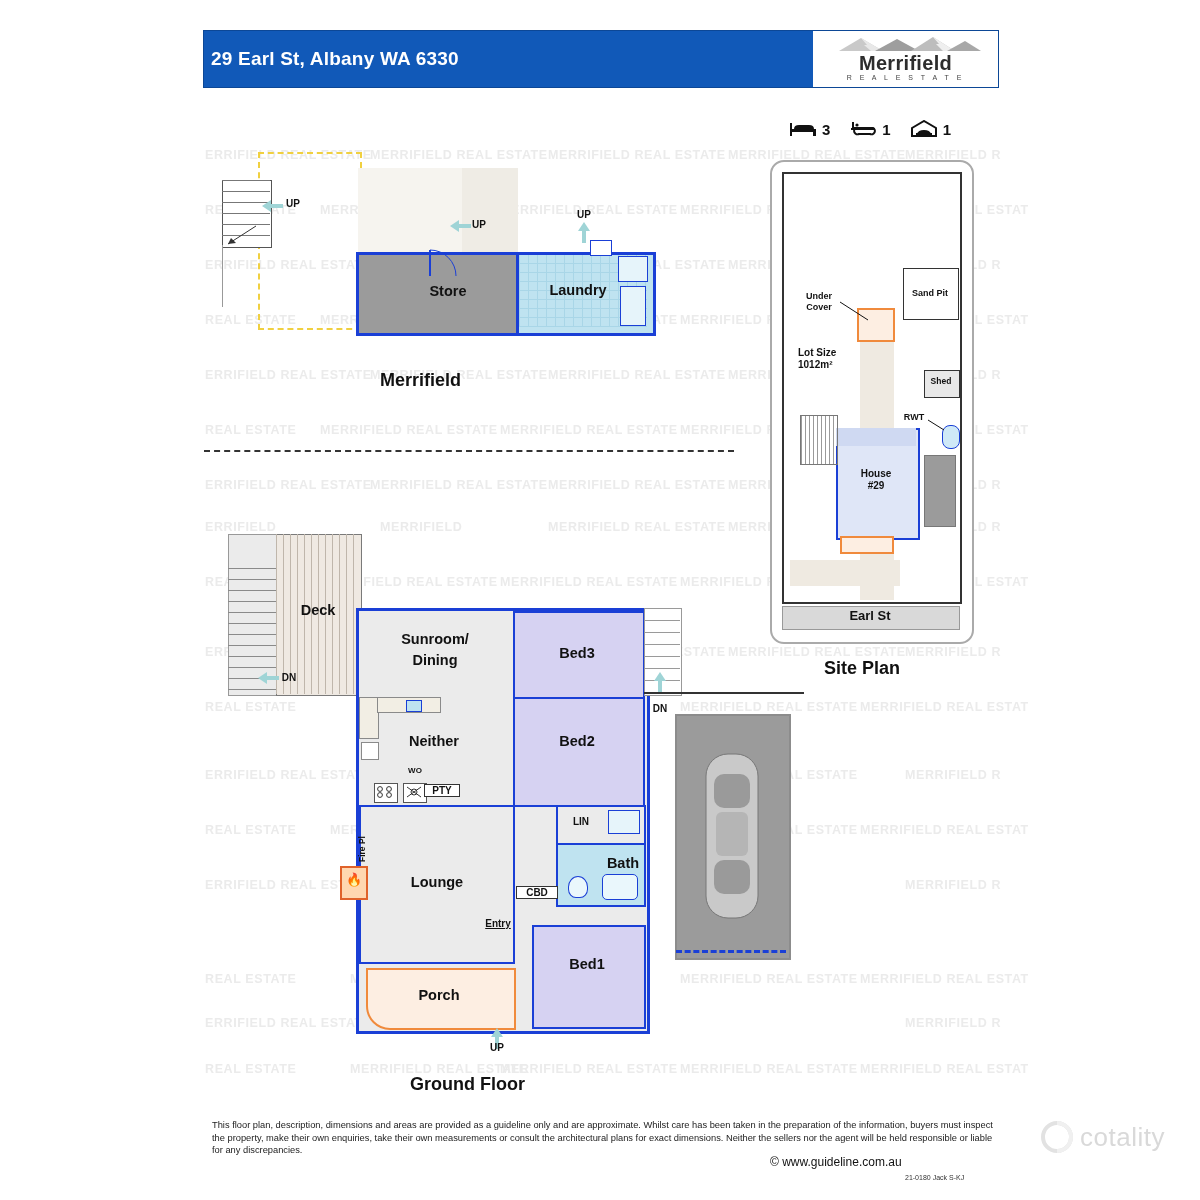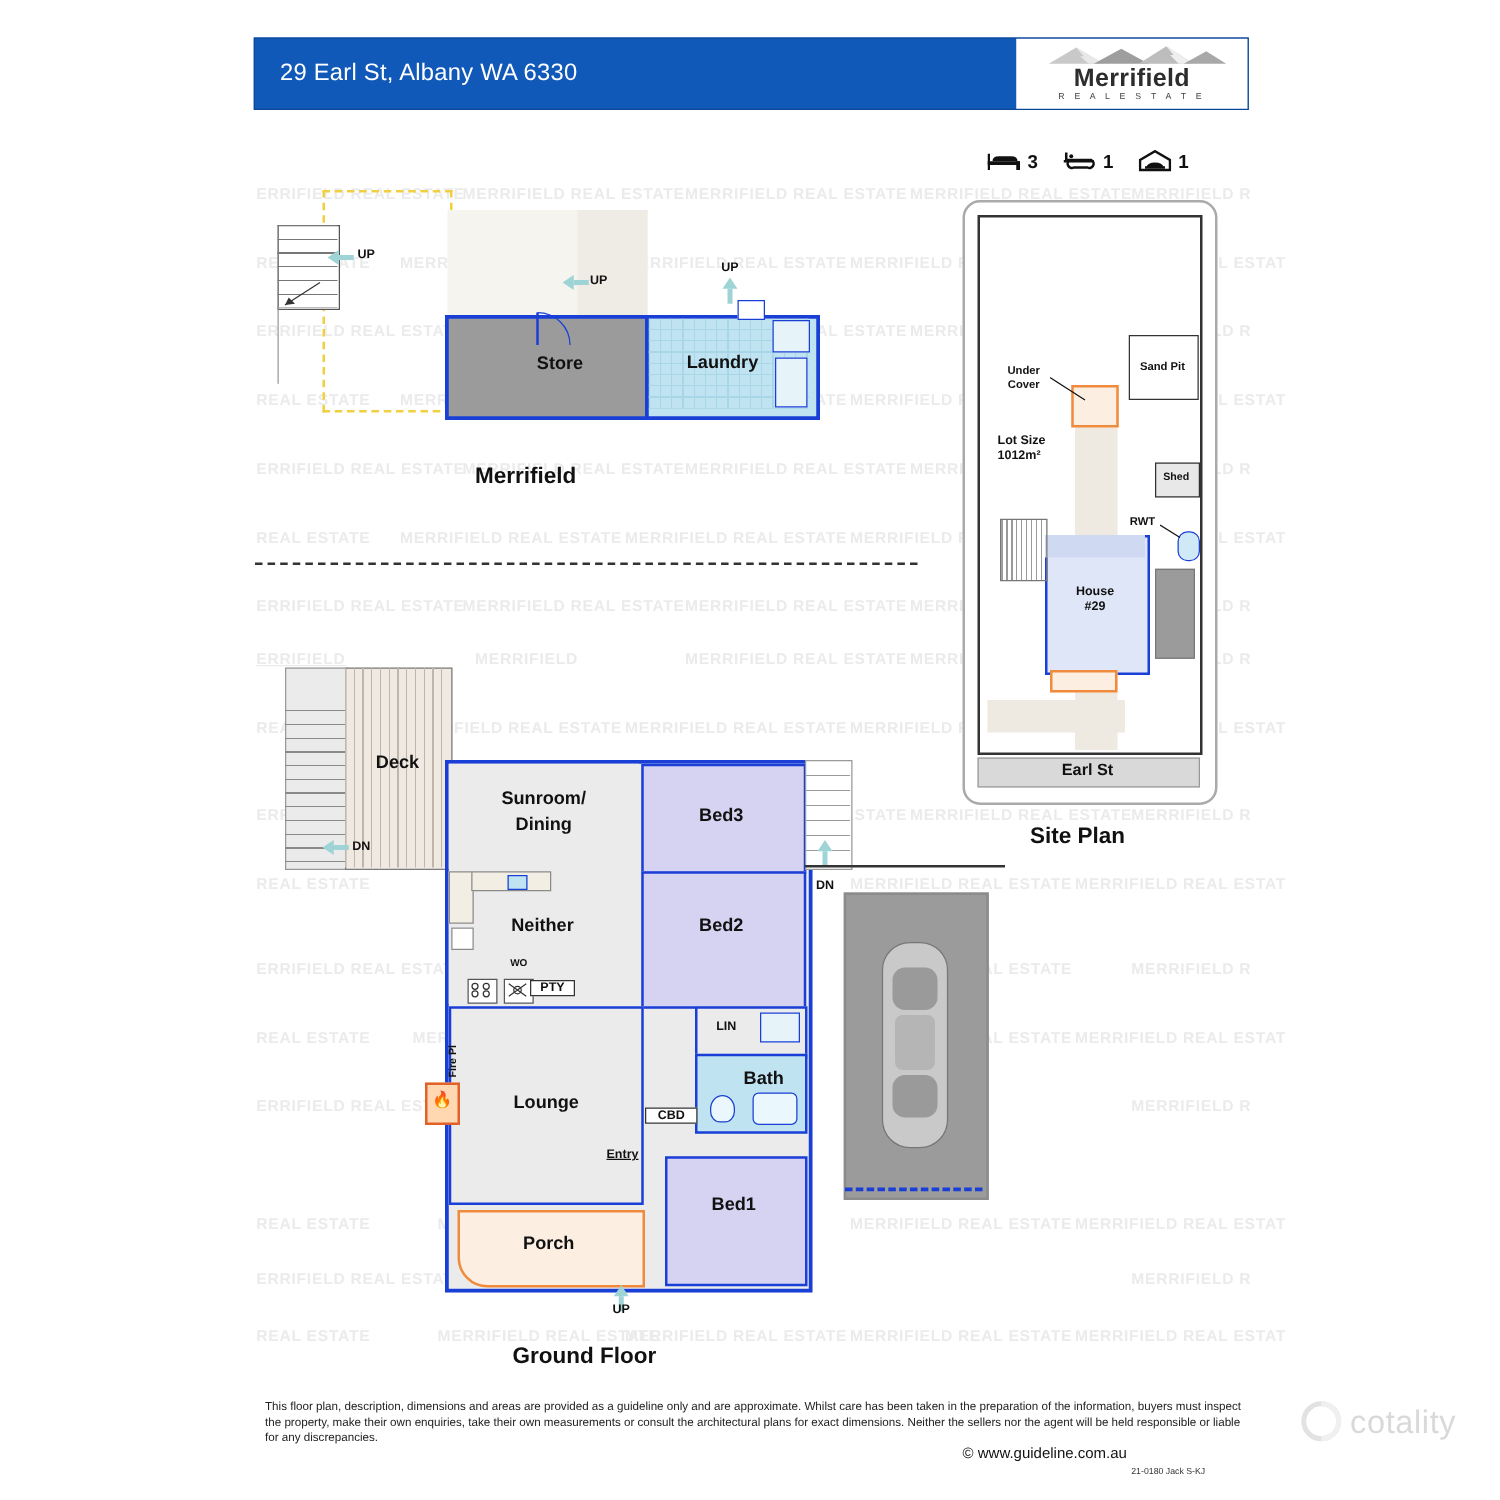--- a/index.html
+++ b/index.html
@@ -14,22 +14,22 @@
   .page{position:absolute;left:0;top:0;width:1200px;height:1200px;}
 
   
   .header{
     position:absolute;left:203px;top:30px;width:794px;height:56px;
     background:#1159b8;
     border:1px solid #0c4796;
     display:flex;align-items:center;
   }
   .header-title{
-    color:#fff;font-size:19px;font-weight:normal;letter-spacing:.2px;
-    margin-left:20px;
+    color:#fff;font-size:19px;font-weight:bold;letter-spacing:.2px;
+    margin-left:7px;
   }
   .logo-box{
     position:absolute;right:0;top:0;height:56px;width:185px;
     background:#ffffff;display:flex;flex-direction:column;
     align-items:center;justify-content:center;
   }
   .logo-mark{
     width:150px;height:16px;position:relative;margin-bottom:1px;
   }
   .logo-word{
@@ -124,21 +124,21 @@
     <span style="left:500px;top:423px;">MERRIFIELD REAL ESTATE</span>
     <span style="left:680px;top:423px;">MERRIFIELD REAL ESTATE</span>
     <span style="left:860px;top:423px;">MERRIFIELD REAL ESTAT</span>
 
     <span style="left:205px;top:478px;">ERRIFIELD REAL ESTATE</span>
     <span style="left:370px;top:478px;">MERRIFIELD REAL ESTATE</span>
     <span style="left:548px;top:478px;">MERRIFIELD REAL ESTATE</span>
     <span style="left:728px;top:478px;">MERRIFIELD REAL ESTATE</span>
     <span style="left:905px;top:478px;">MERRIFIELD R</span>
 
-    <span style="left:205px;top:520px;text-decoration:underline;">ERRIFIELD</span>
+    <span style="left:205px;top:520px;">ERRIFIELD</span>
     <span style="left:380px;top:520px;">MERRIFIELD</span>
     <span style="left:548px;top:520px;">MERRIFIELD REAL ESTATE</span>
     <span style="left:728px;top:520px;">MERRIFIELD REAL ESTATE</span>
     <span style="left:905px;top:520px;">MERRIFIELD R</span>
 
     <span style="left:205px;top:575px;">REAL ESTATE</span>
     <span style="left:320px;top:575px;">MERRIFIELD REAL ESTATE</span>
     <span style="left:500px;top:575px;">MERRIFIELD REAL ESTATE</span>
     <span style="left:680px;top:575px;">MERRIFIELD REAL ESTATE</span>
     <span style="left:860px;top:575px;">MERRIFIELD REAL ESTAT</span>
@@ -342,21 +342,21 @@
     <div style="position:absolute;left:346px;top:872px;width:12px;height:18px;font-size:13px;text-align:center;">🔥</div>
     <div style="position:absolute;left:357px;top:862px;width:12px;height:48px;
                 transform:rotate(-90deg);transform-origin:left top;
                 font-size:8.5px;font-weight:bold;white-space:nowrap;">Fire Pl</div>
 
     <div style="position:absolute;left:556px;top:805px;width:86px;height:38px;background:#ebebeb;border:2px solid #1a3fd6;"></div>
     <div class="lblsm" style="left:562px;top:816px;width:38px;">LIN</div>
     <div style="position:absolute;left:608px;top:810px;width:30px;height:22px;border:1px solid #1a3fd6;background:#e6f4fa;"></div>
 
     <div style="position:absolute;left:556px;top:843px;width:86px;height:60px;background:#bfe3f0;border:2px solid #1a3fd6;"></div>
-    <div class="lbl" style="left:568px;top:855px;width:86px;">Bath</div>
+    <div class="lbl" style="left:580px;top:855px;width:86px;">Bath</div>
     <div style="position:absolute;left:602px;top:874px;width:34px;height:24px;border:1px solid #1a3fd6;background:#eaf7fc;border-radius:5px;"></div>
     <div style="position:absolute;left:568px;top:876px;width:18px;height:20px;border:1px solid #1a3fd6;background:#eaf7fc;border-radius:50% 50% 40% 40%;"></div>
 
     <div class="lblsm" style="left:516px;top:886px;width:40px;border:1px solid #333;background:#fff;">CBD</div>
 
     <div class="lblsm" style="left:478px;top:918px;width:40px;text-decoration:underline;">Entry</div>
 
     <div style="position:absolute;left:532px;top:925px;width:110px;height:100px;background:#d6d2f2;border:2px solid #1a3fd6;"></div>
     <div class="lbl" style="left:532px;top:956px;width:110px;">Bed1</div>
 

